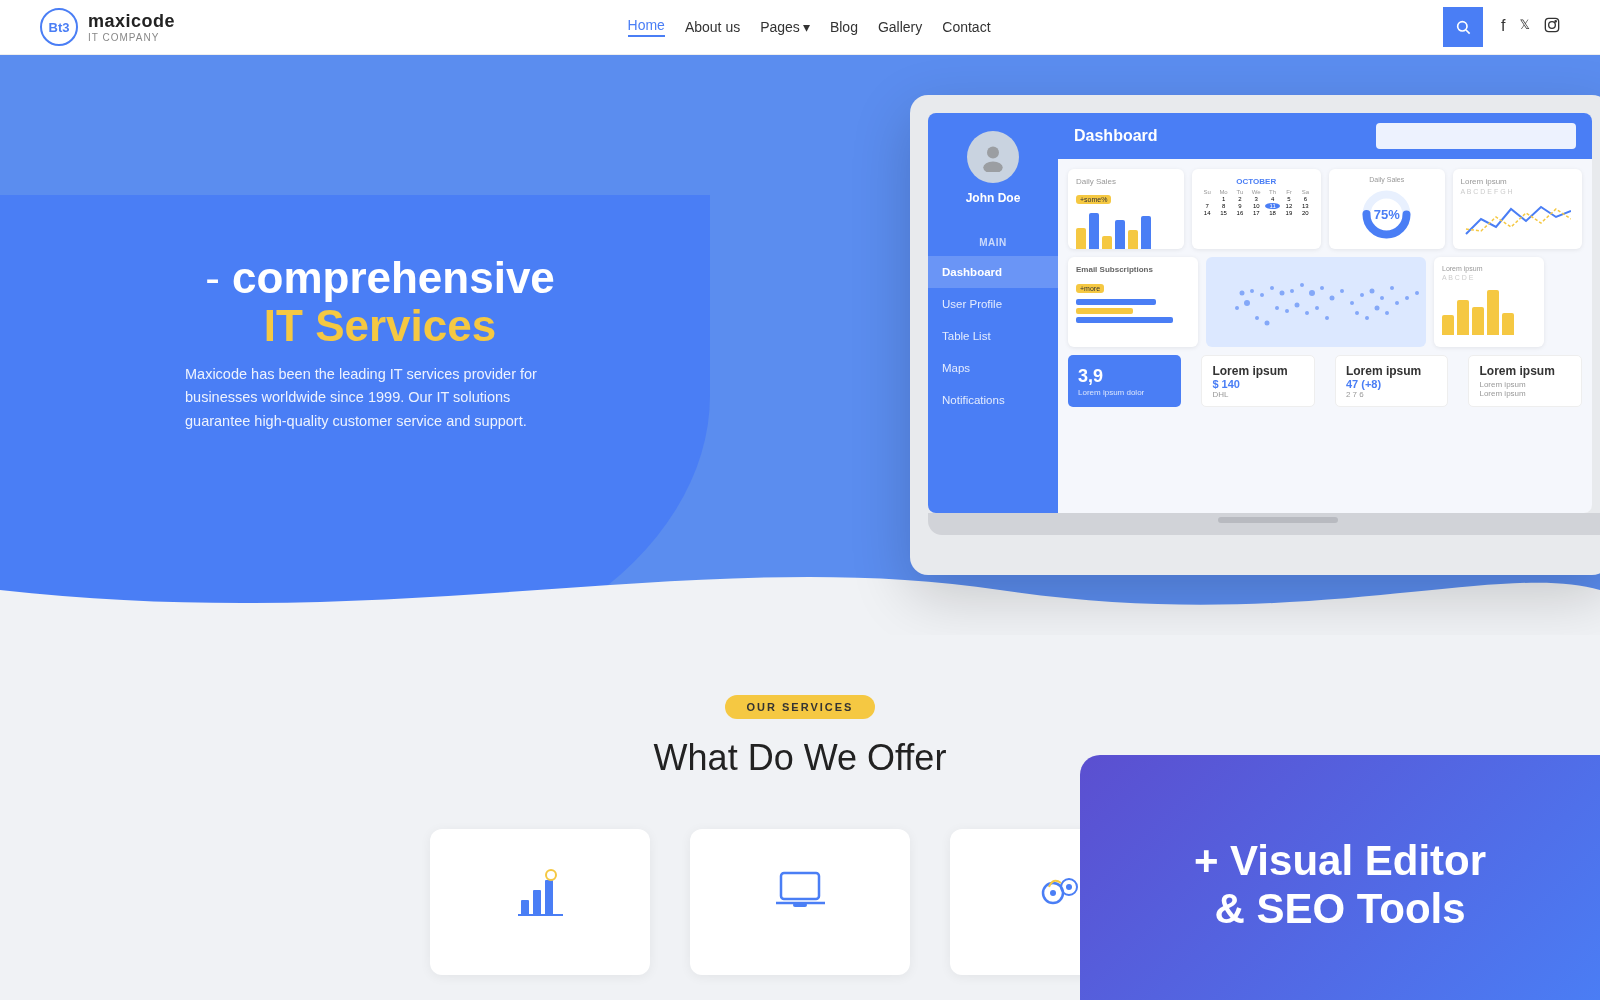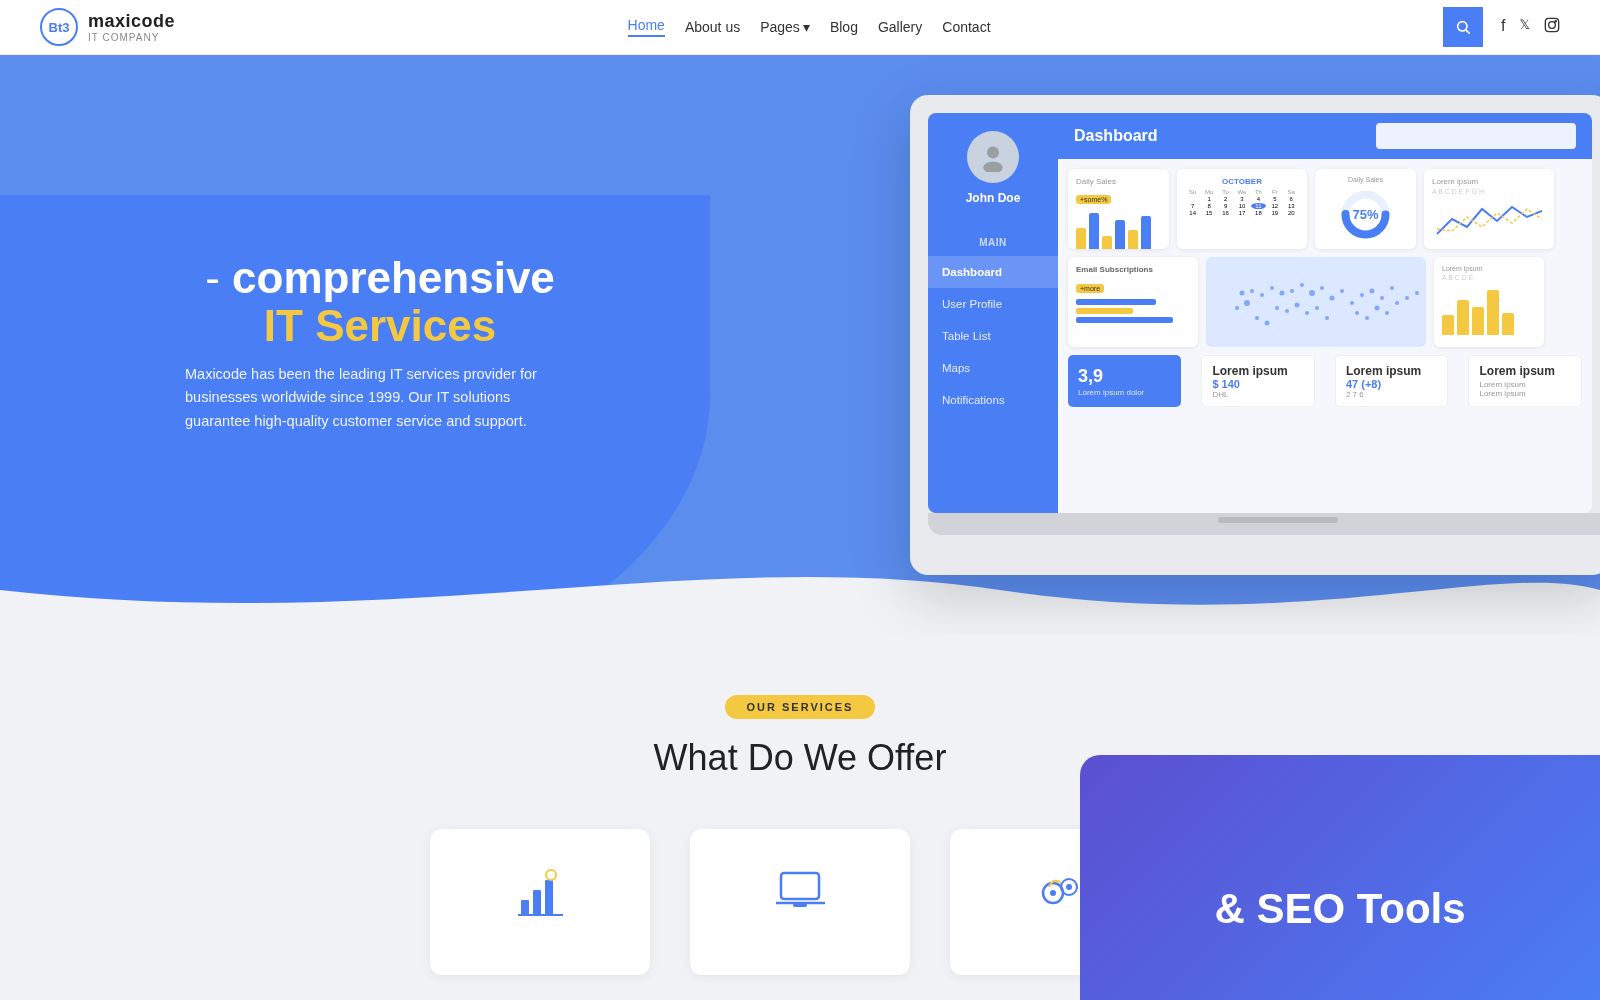--- a/index.html
+++ b/index.html
@@ -118,21 +118,21 @@
       width: 200px; height: 26px; border: none;
     }
     .dash-content { padding: 10px; display: flex; flex-direction: column; gap: 8px; }
     .dash-row { display: flex; gap: 8px; }
 
     
     .dash-card {
       background: #fff; border-radius: 6px; padding: 8px;
       box-shadow: 0 1px 4px rgba(0,0,0,0.08); overflow: hidden;
     }
-    .dash-card-sm { width: 101px; height: 80px; }
+    .dash-card-sm { width: 116px; height: 80px; }
     .dash-card-md { width: 130px; height: 80px; }
 
     
     .mini-bars { display: flex; align-items: flex-end; gap: 3px; height: 48px; margin-top: 4px; }
     .mini-bar { width: 10px; border-radius: 2px 2px 0 0; }
 
     
     .mini-donut { position: relative; display: flex; align-items: center; justify-content: center; }
     .mini-donut-text { position: absolute; font-size: 13px; font-weight: 700; color: #4a7ef5; }
 
@@ -466,17 +466,17 @@
           <circle cx="20" cy="28" r="3" fill="#4a7ef5"></circle>
           <circle cx="36" cy="22" r="3" fill="#4a7ef5"></circle>
         </svg>
       </div>
     </div>
   </div>
 
   
   <div class="promo-overlay">
     <div class="promo-text">
-      <br>
+      <span>+ Visual Editor</span><br>
       <span>&amp; SEO Tools</span>
     </div>
   </div>
 </section>
 
 </body></html>

